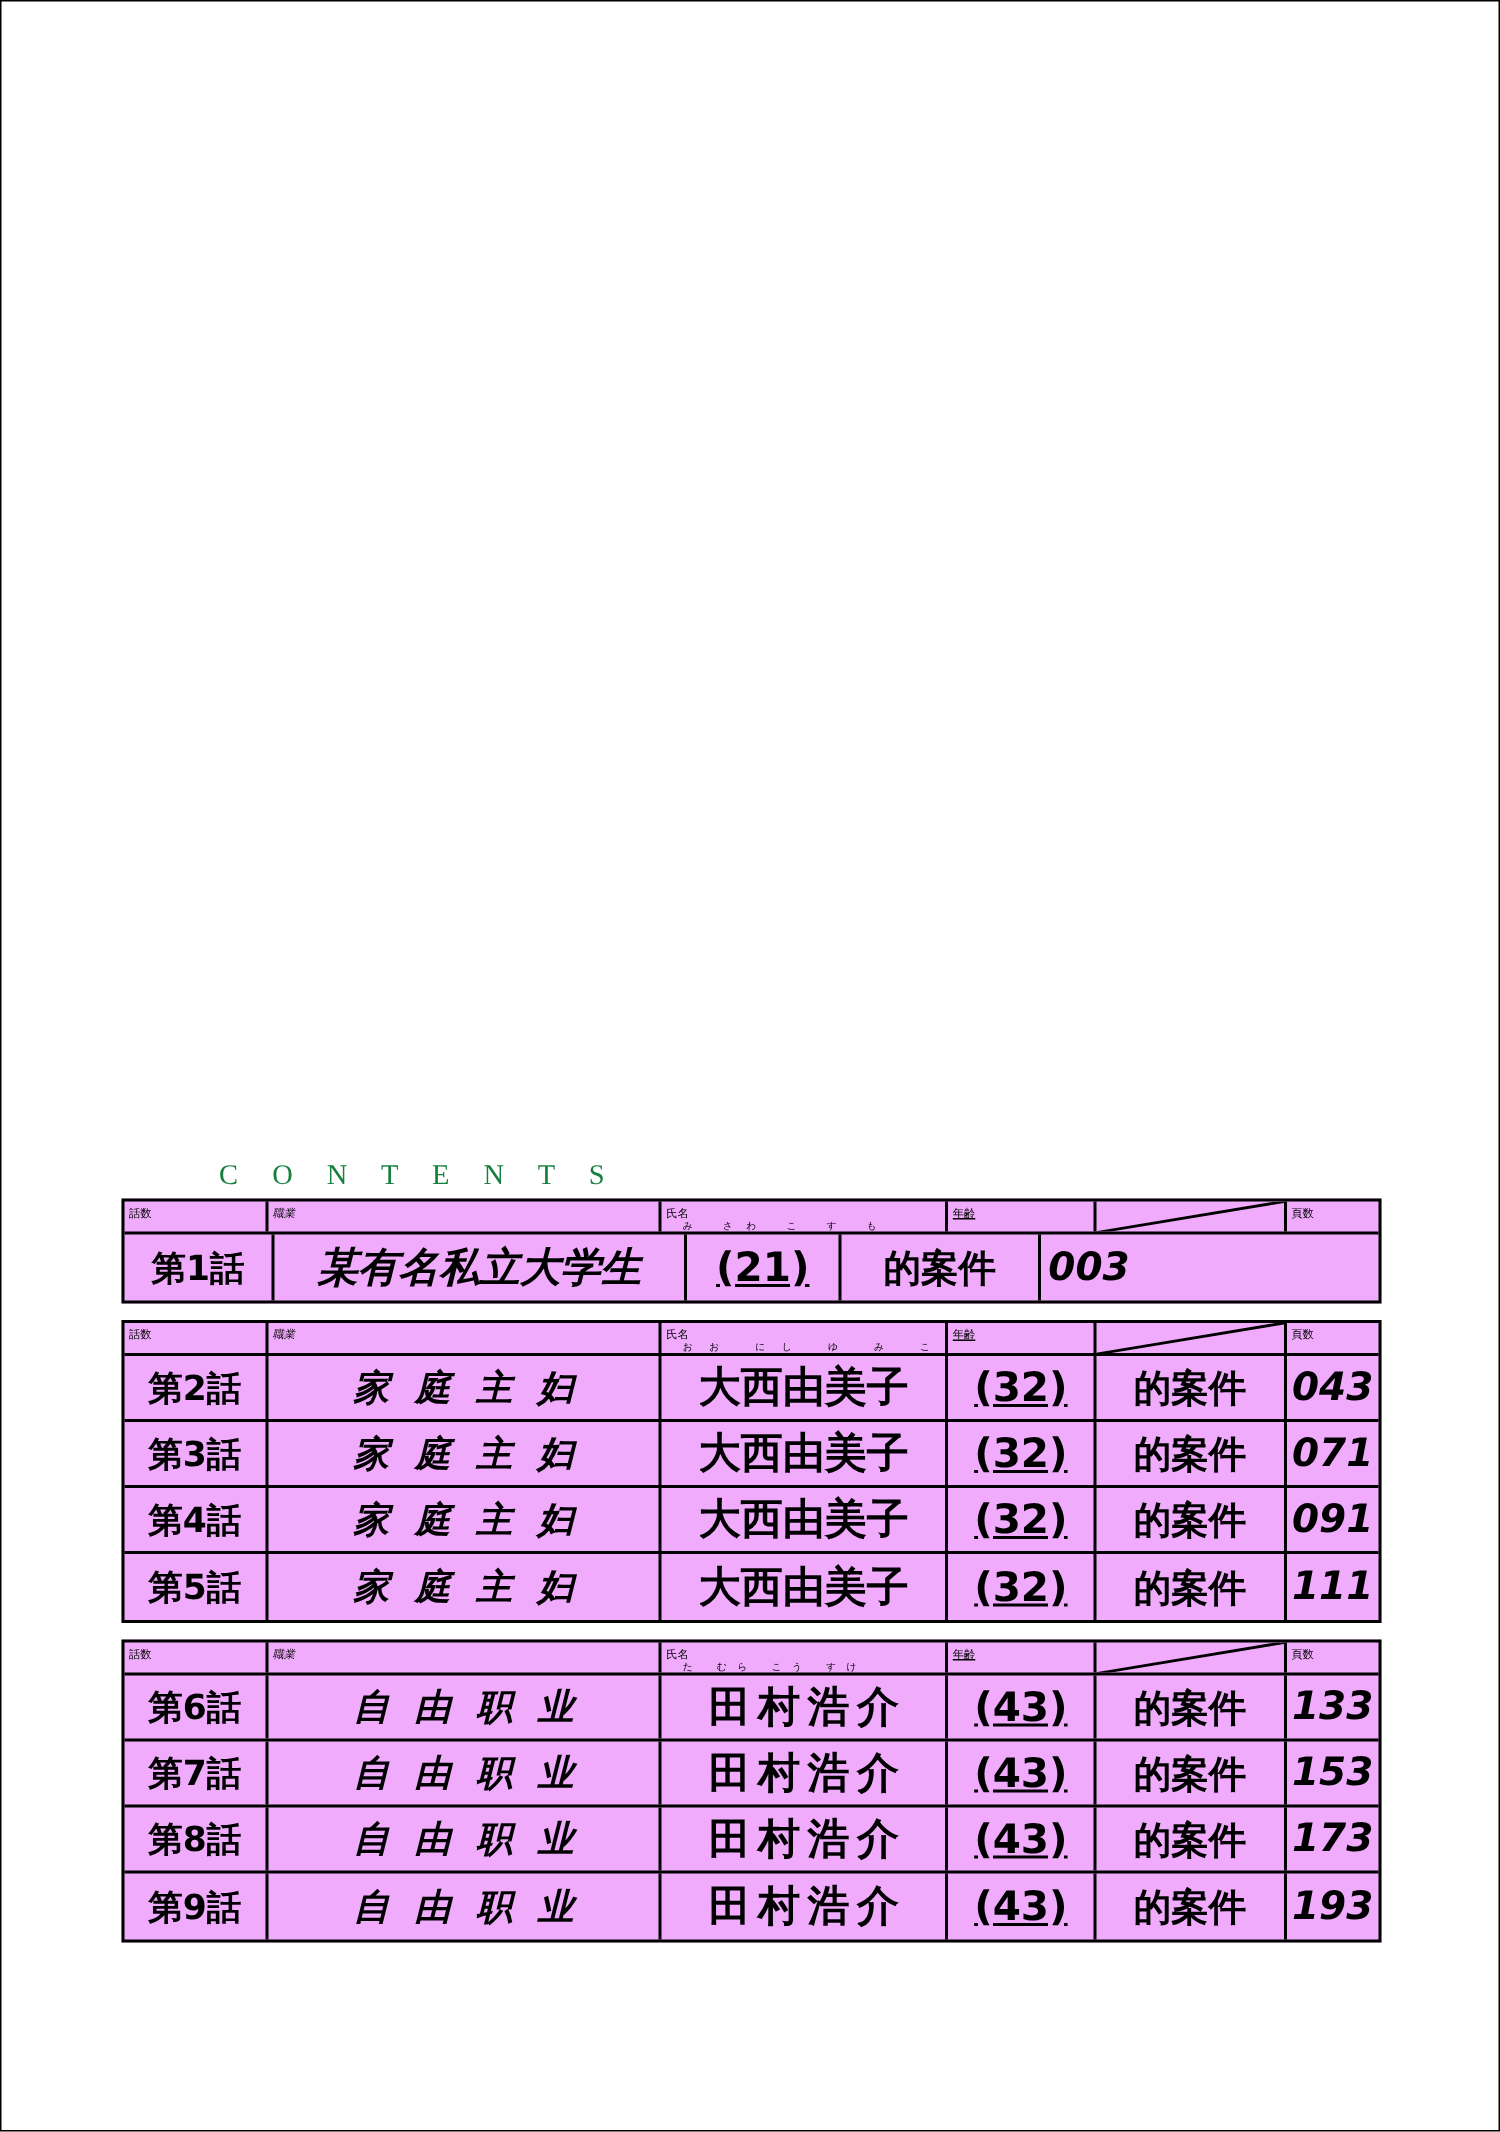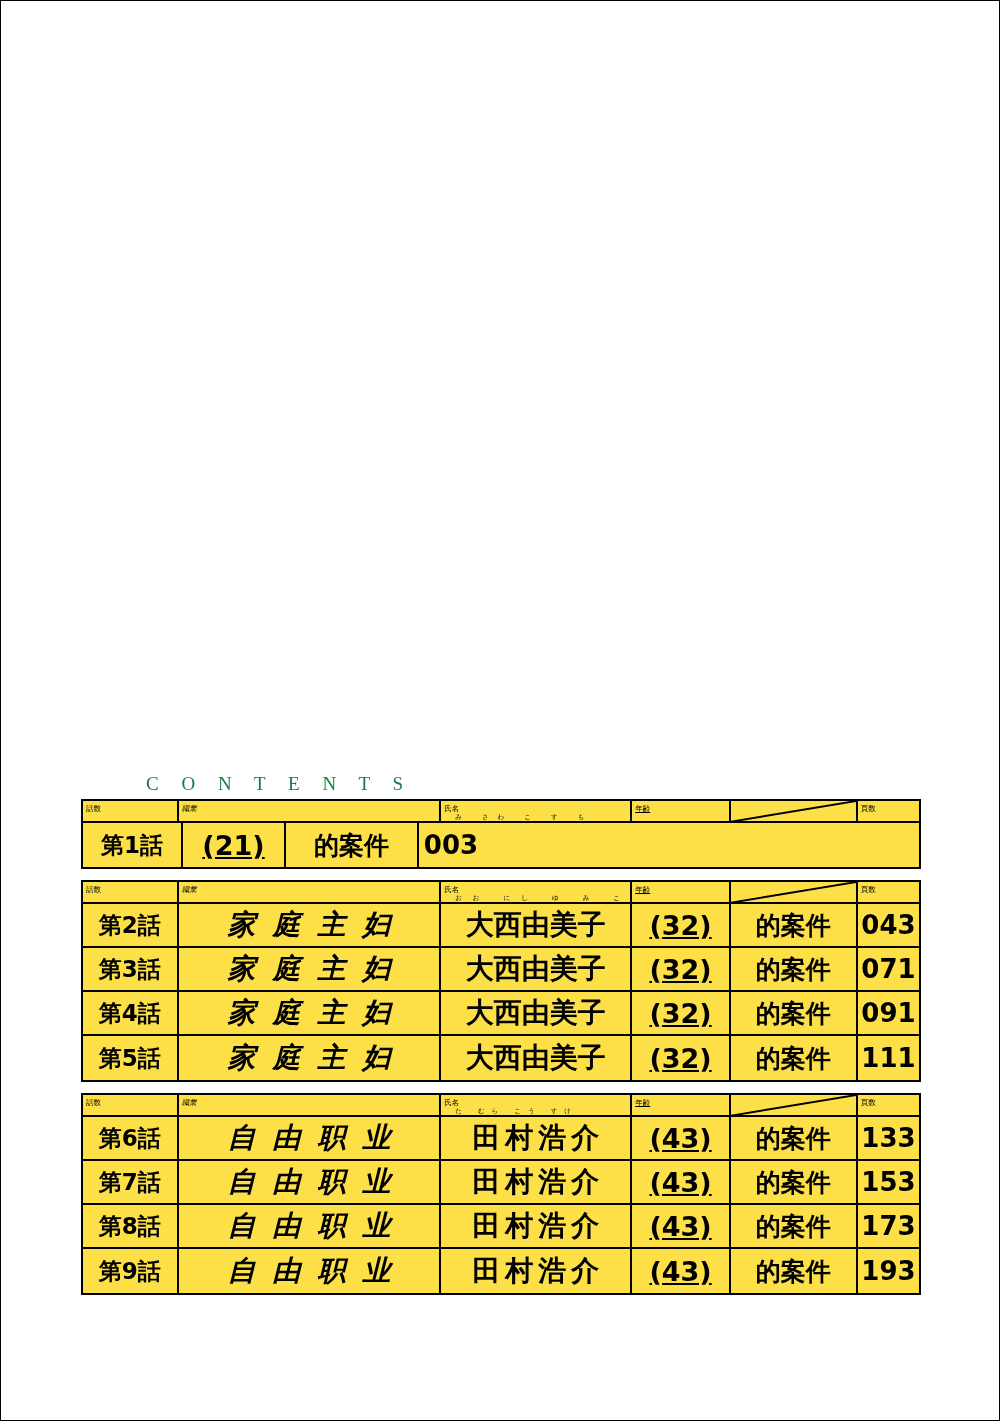--- a/index.html
+++ b/index.html
@@ -36,21 +36,21 @@
     position: absolute;
     left: 80px;
     top: 798px;
     width: 840px;
   }
 
   .block {
     border: 2px solid #000;
     box-sizing: border-box;
     margin-bottom: 11px;
-    background: #fde047;
+    background: #f0abfc;
   }
 
   
   .hdr {
     display: flex;
     height: 22px;
     border-bottom: 2px solid #000;
     box-sizing: border-box;
   }
   .hdr > div {
@@ -89,24 +89,24 @@
     border-right: 2px solid #000;
     box-sizing: border-box;
     display: flex;
     align-items: center;
     justify-content: center;
     font-weight: bold;
     font-family: "DejaVu Sans", "Liberation Sans", sans-serif;
     overflow: hidden;
     white-space: nowrap;
   }
-  .row > div:last-child { border-right: none; }
+  .row > div:last-child { border-right: none; font-style: italic; }
 
   .cell-ep   { font-size: 23px; letter-spacing: 0px; }
-  .cell-job  { font-size: 28px; }
+  .cell-job  { font-size: 24px; }
   .cell-job.spaced { letter-spacing: 17px; text-indent: 17px; }
   .cell-job.tight  { font-size: 27px; letter-spacing: 0px; }
   .cell-name { font-size: 28px; }
   .cell-name.loose { letter-spacing: 5px; text-indent: 5px; }
   .cell-age  { font-size: 27px; font-family: "Liberation Sans", sans-serif; }
   .cell-blank{ font-size: 25px; }
   .cell-page { font-size: 26px; font-family: "Liberation Serif", serif; font-weight: normal; }
 
   .furi {
     position: absolute;
@@ -140,20 +140,21 @@
         <div class="c-age">年齢</div>
         <div class="c-blank">
           <svg class="slash" viewBox="0 0 133 22" preserveAspectRatio="none">
             <line x1="0" y1="22" x2="133" y2="0" stroke="#000" stroke-width="2"></line>
           </svg>
         </div>
         <div class="c-page">頁数</div>
       </div>
       <div class="row">
         <div class="c-ep cell-ep">第1話</div>
+        <div class="c-job cell-job tight">某有名私立大学生</div>
         <div class="c-age cell-age">(21)</div>
         <div class="c-blank cell-blank">的案件</div>
         <div class="c-page cell-page">003</div>
       </div>
     </div>
 
     <div class="block">
       <div class="hdr">
         <div class="c-ep">話数</div>
         <div class="c-job">職業</div>

